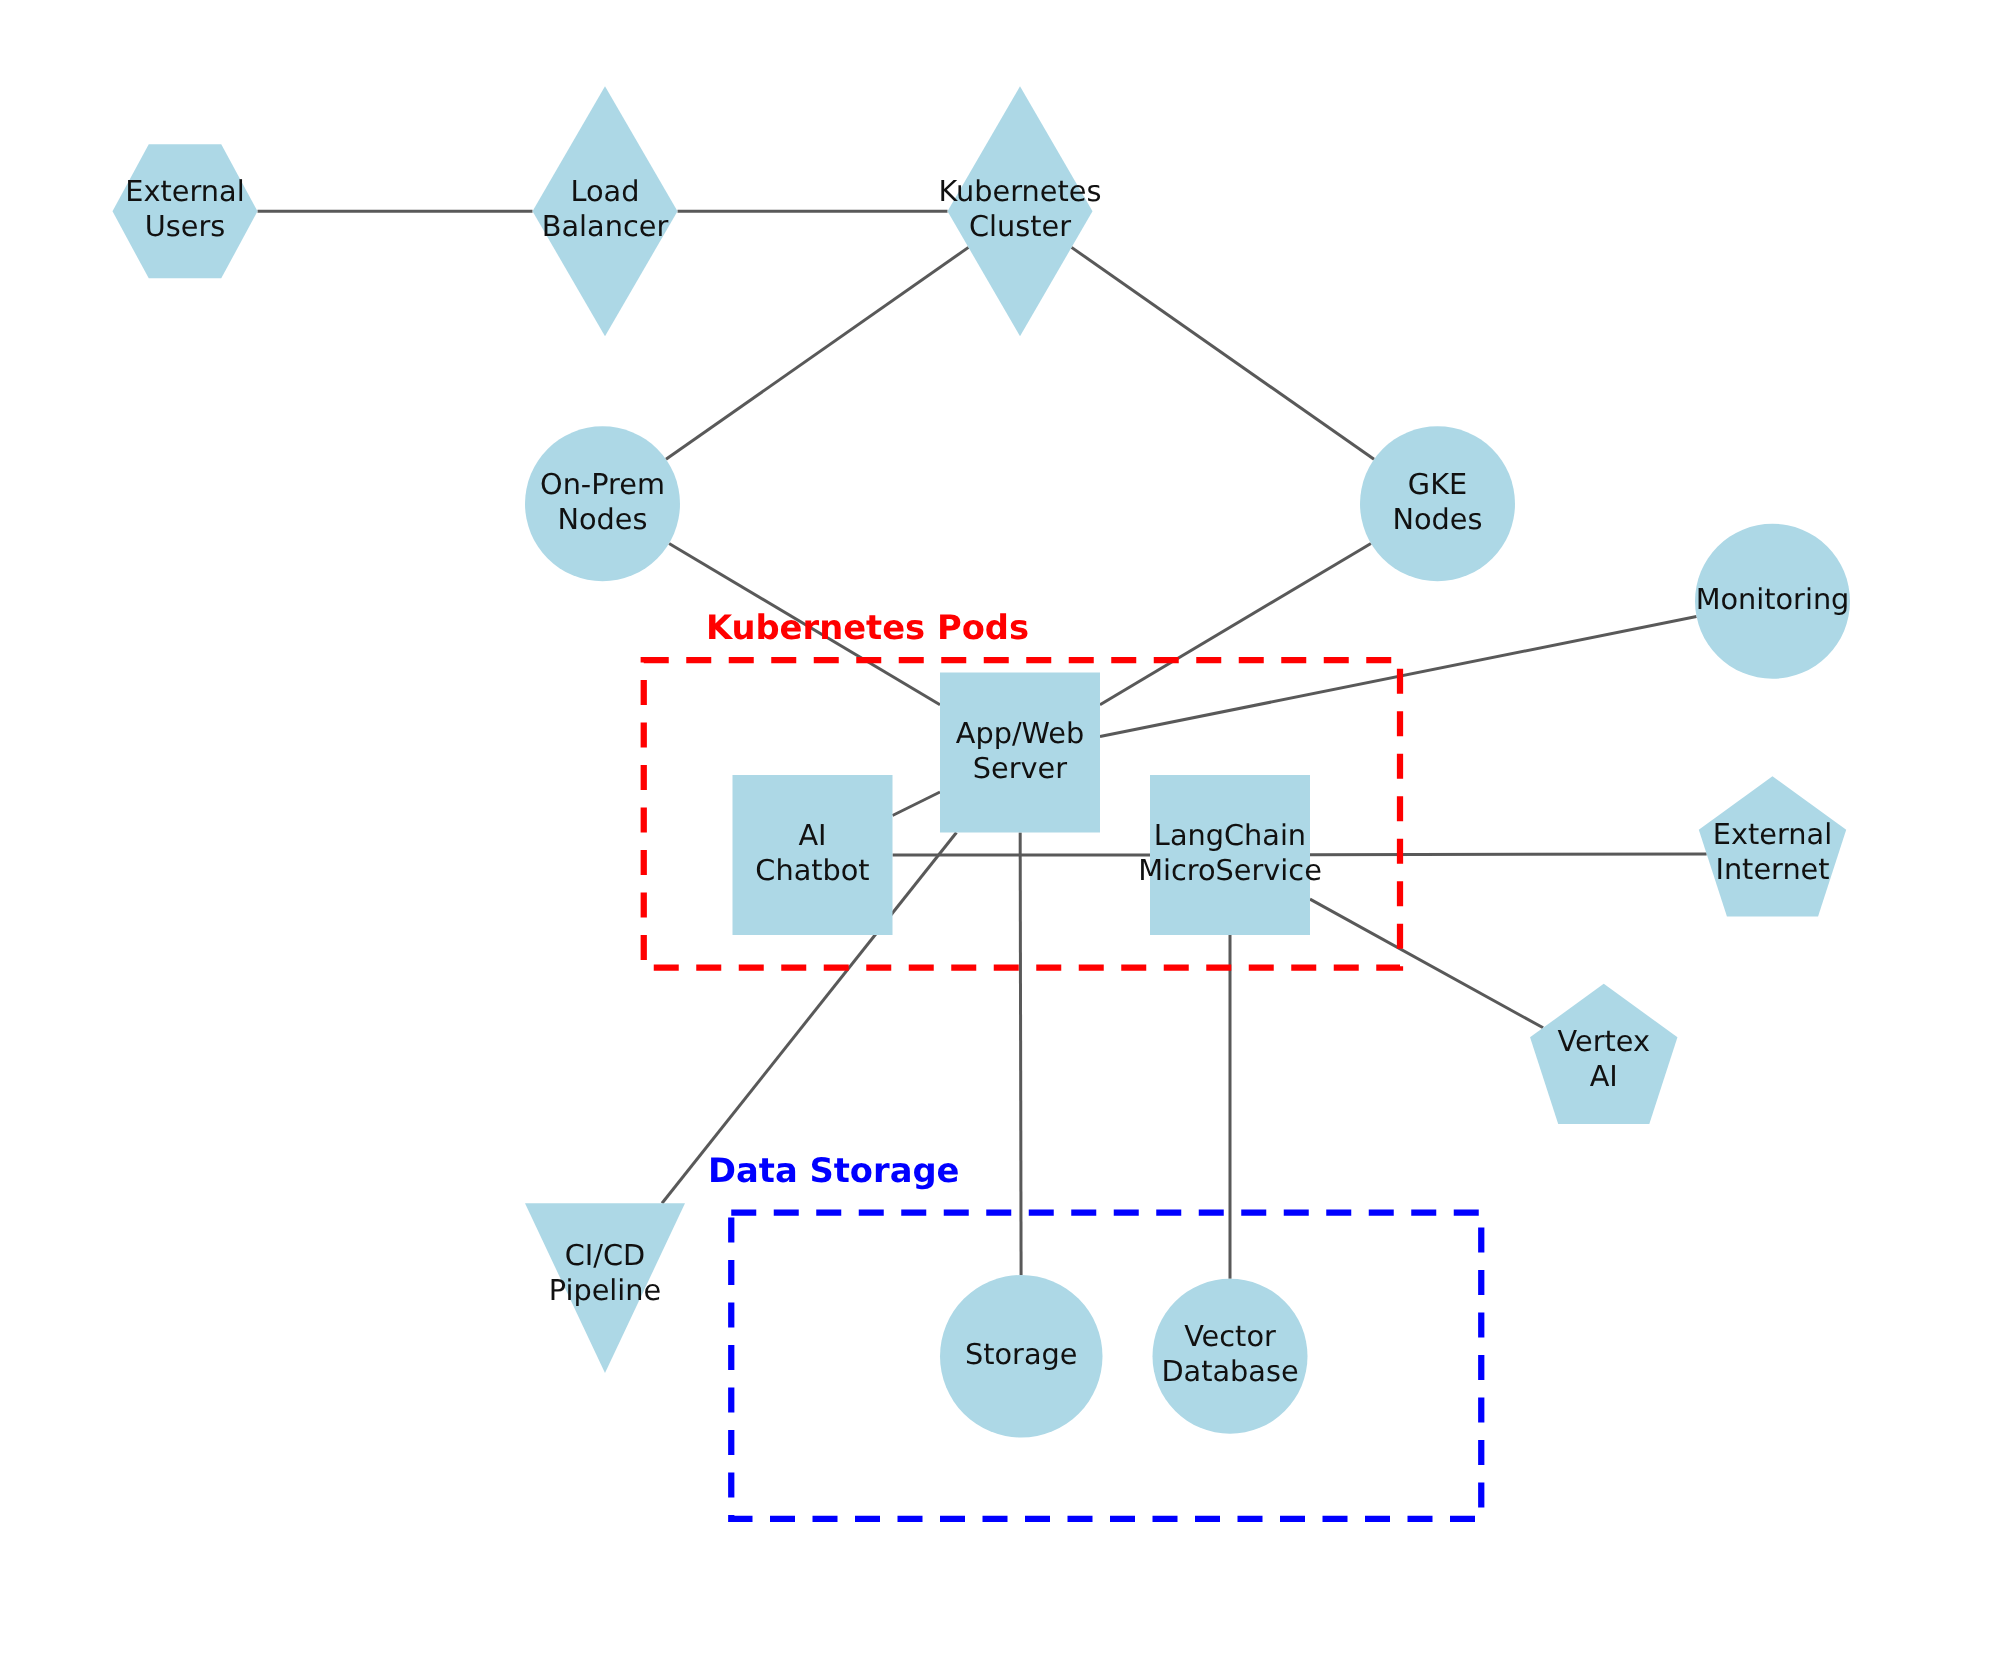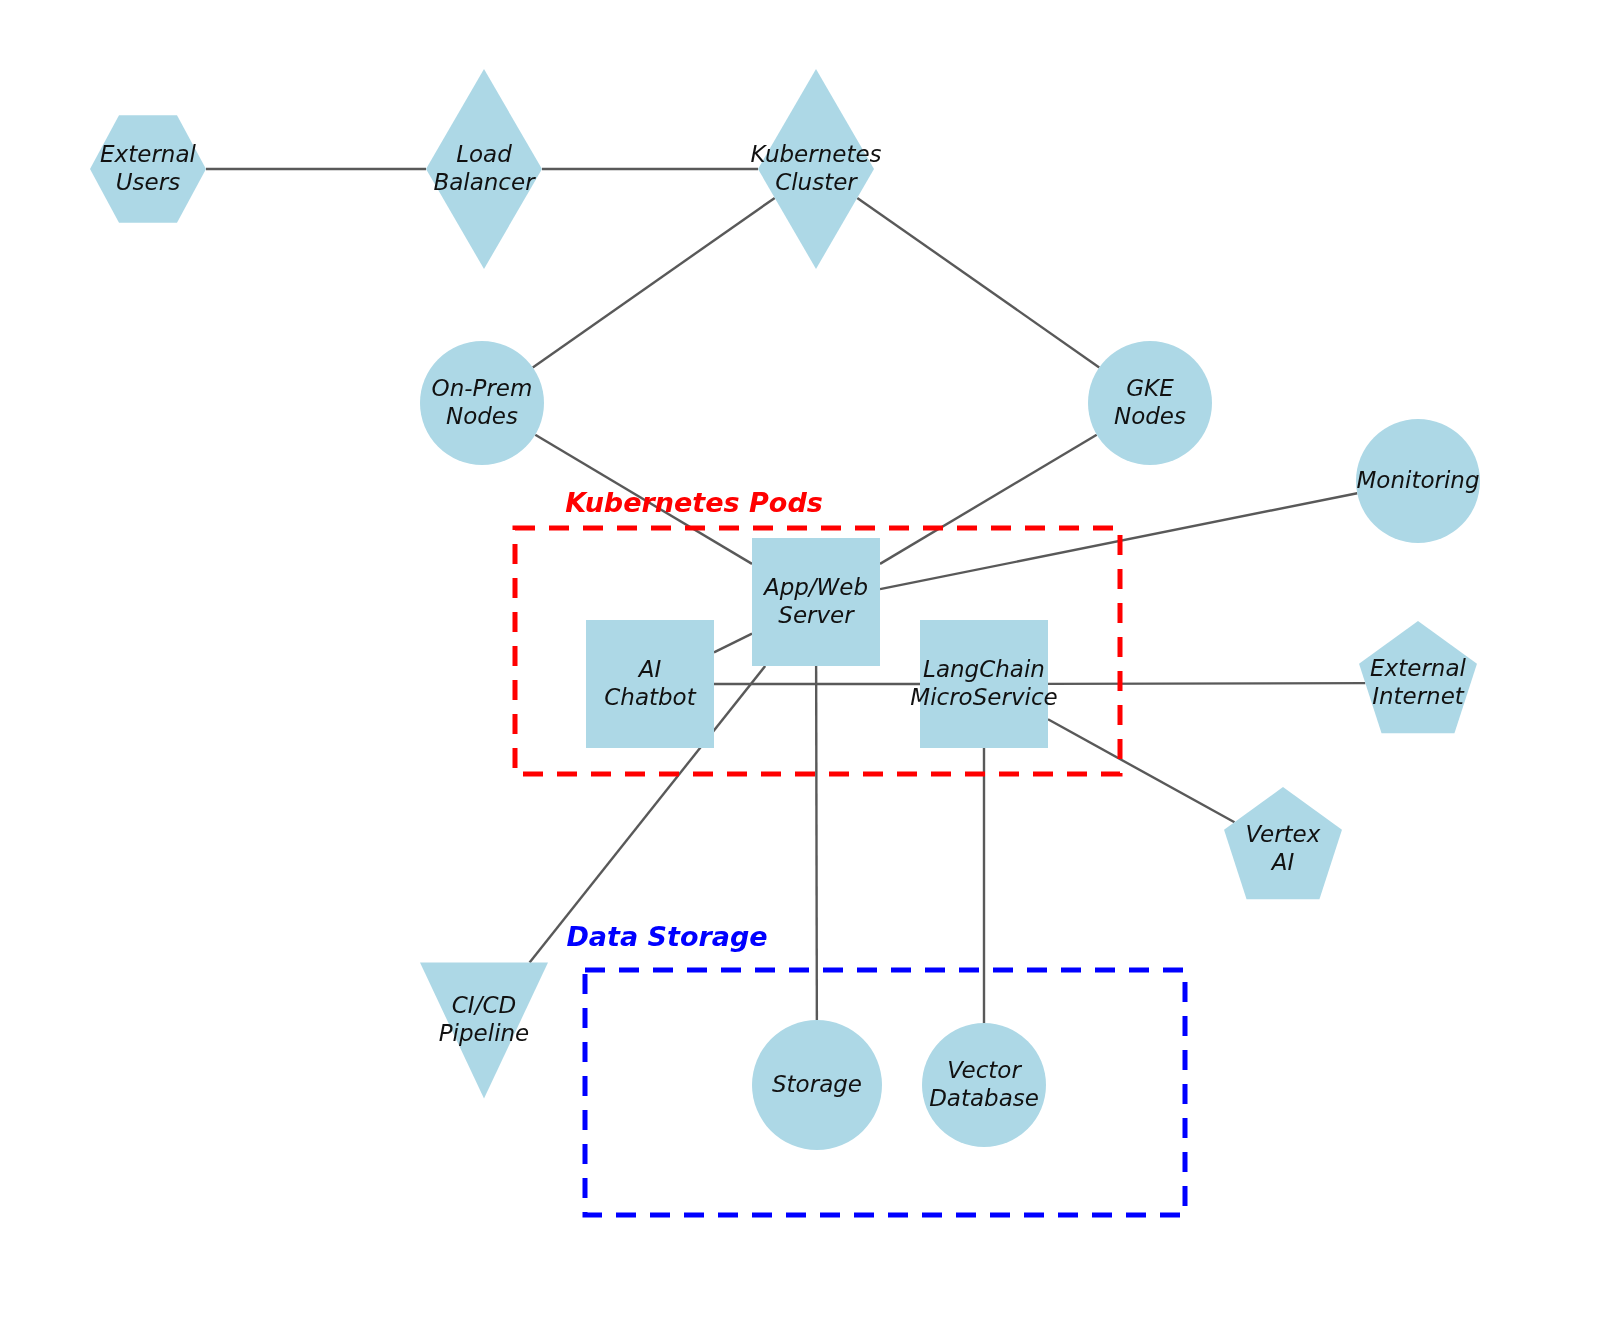--- a/index.html
+++ b/index.html
@@ -12,21 +12,20 @@
     width: 1600px;
     height: 1331px;
     font-family: "DejaVu Sans", "Liberation Sans", sans-serif;
     overflow: hidden;
   }
   #diagram-root {
     position: relative;
     width: 1600px;
     height: 1331px;
     background: #ffffff;
-    font-style: italic;
   }
   #diagram-svg {
     position: absolute;
     top: 0;
     left: 0;
     width: 1600px;
     height: 1331px;
   }
   .node-label {
     font-family: "DejaVu Sans", "Liberation Sans", sans-serif;

